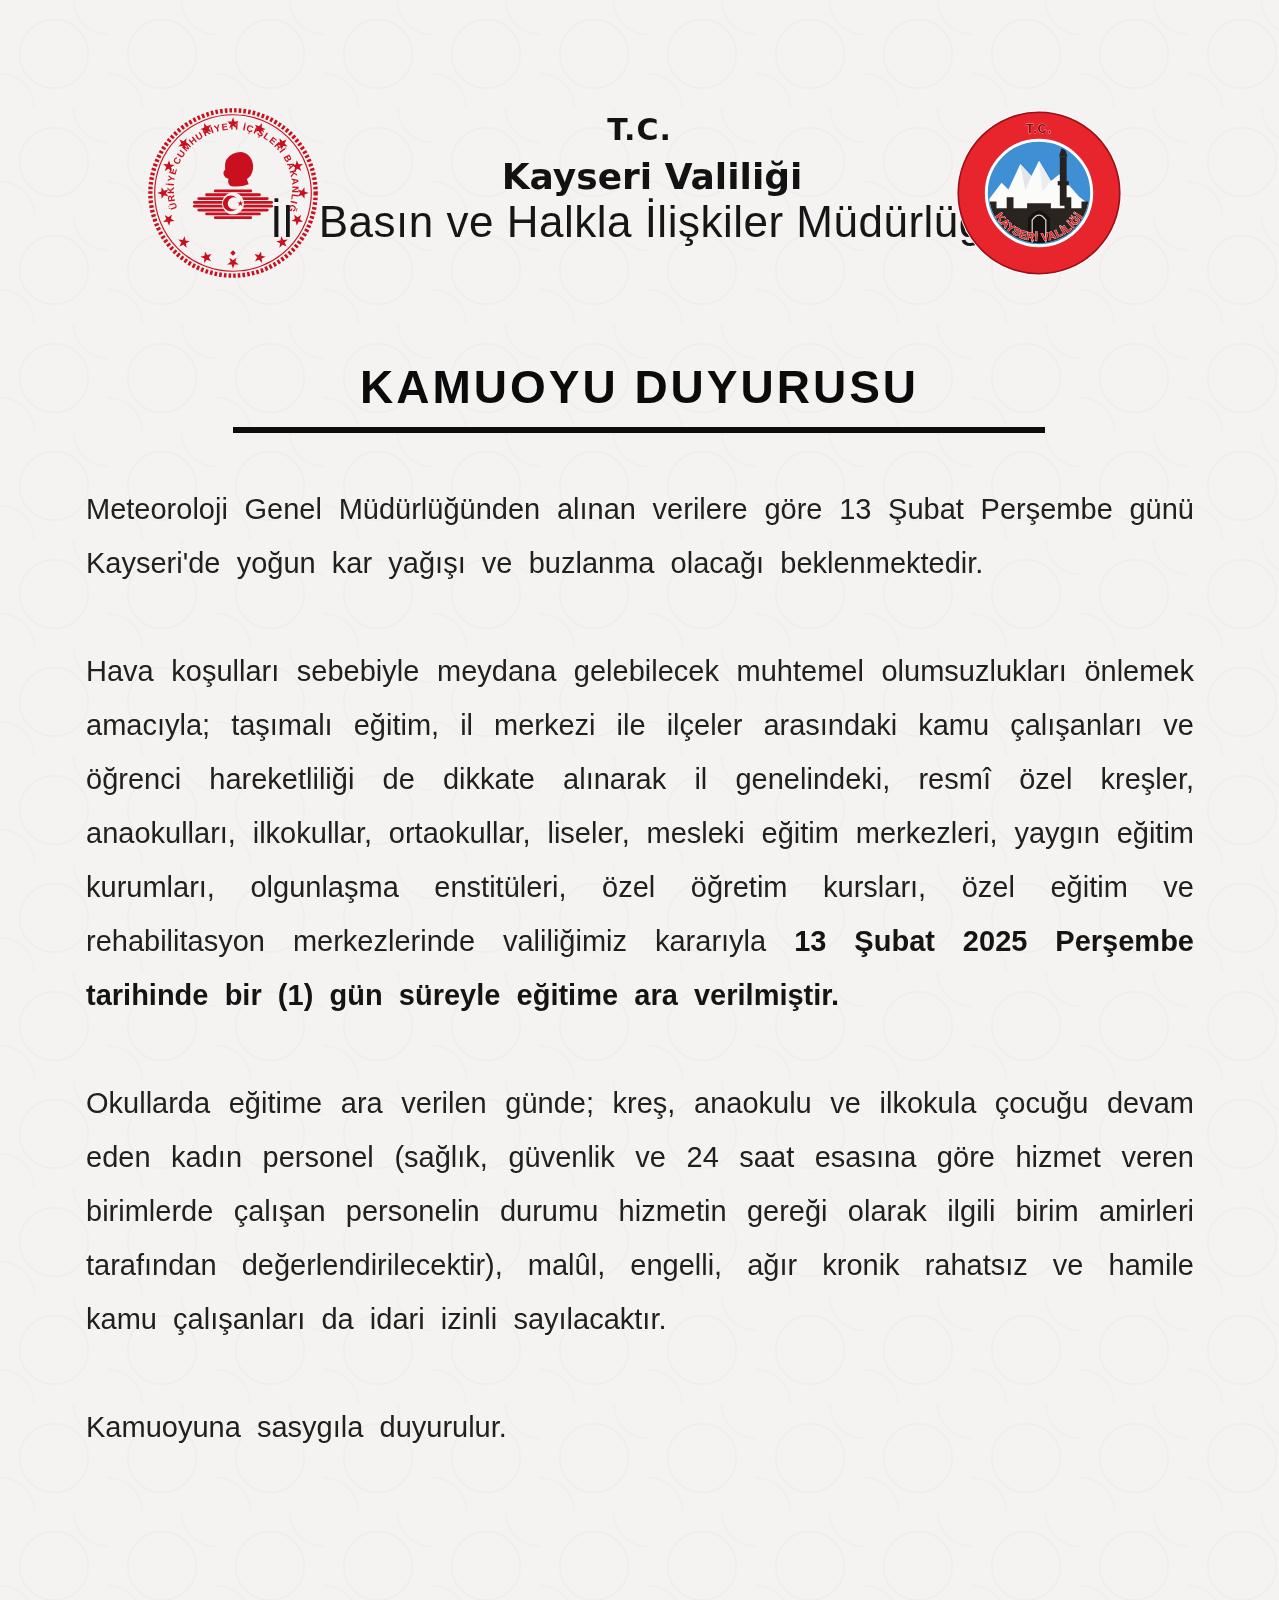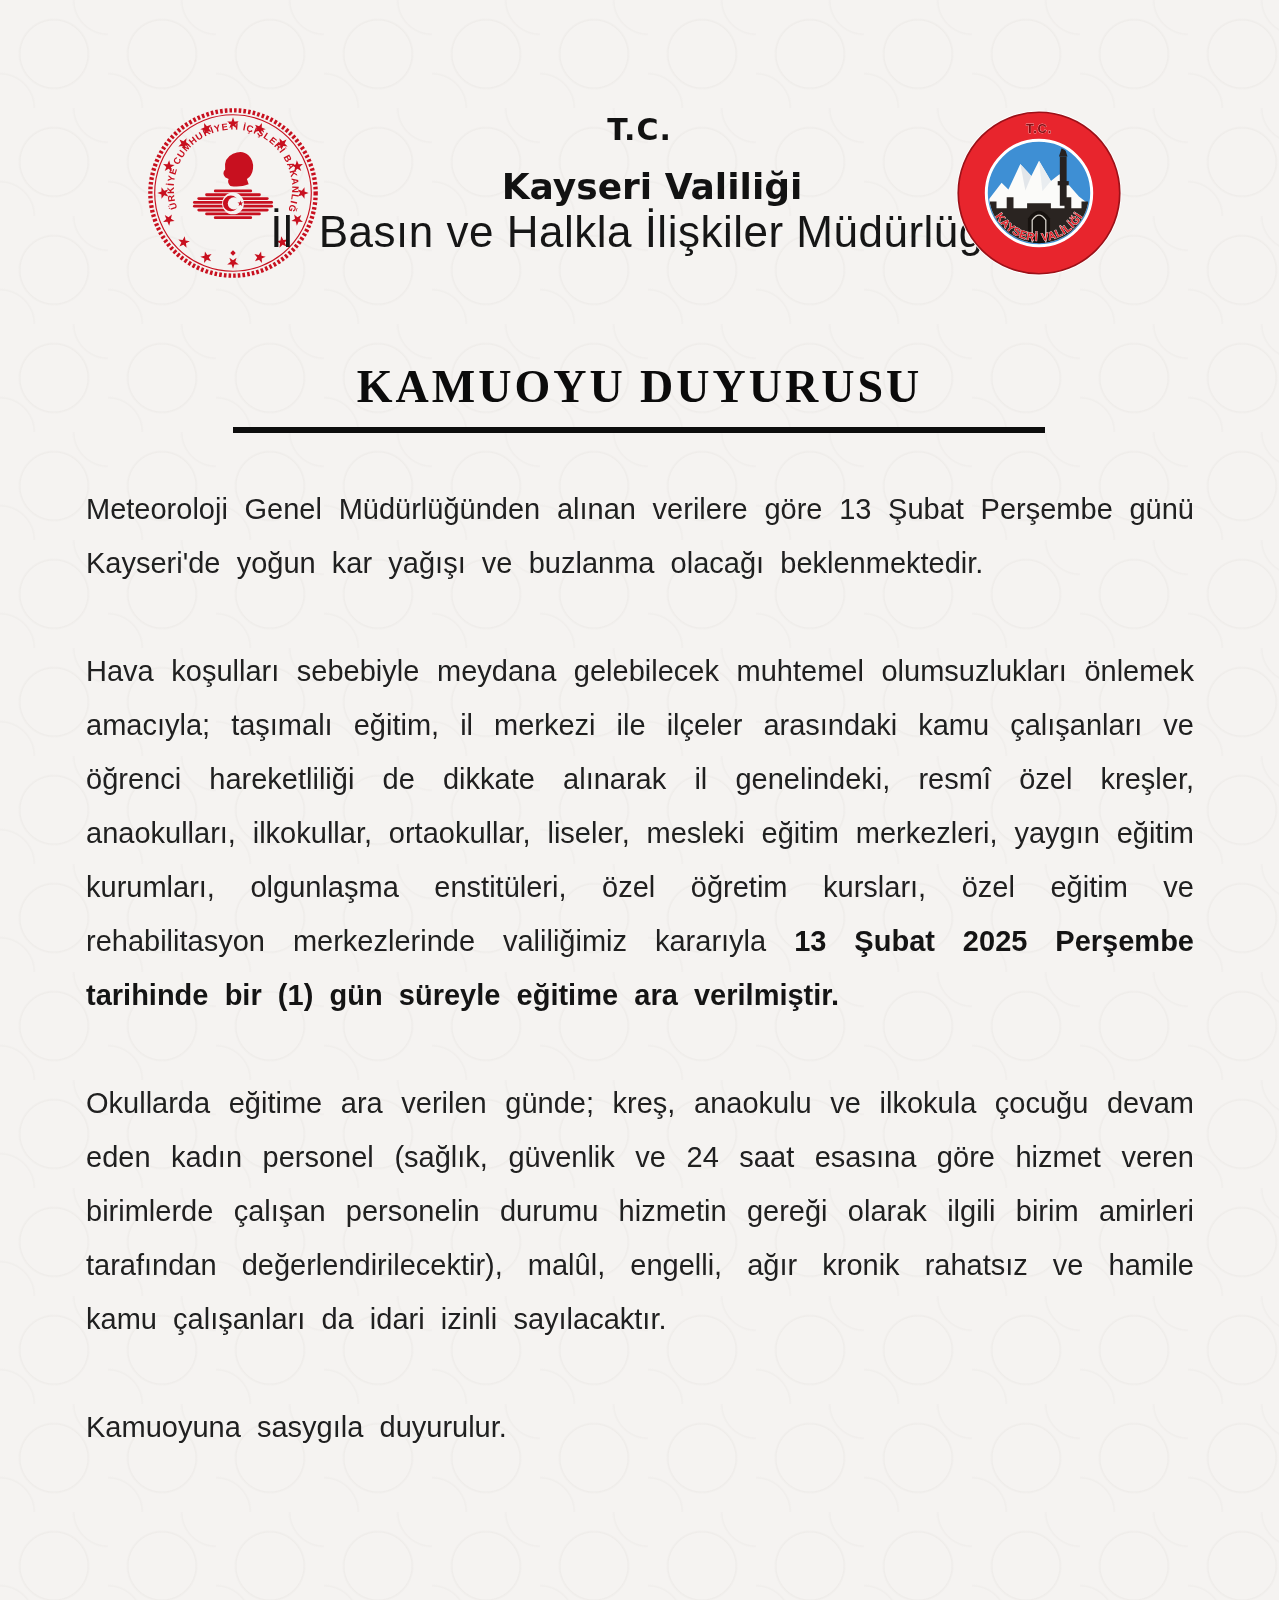--- a/index.html
+++ b/index.html
@@ -19,31 +19,31 @@
     font-family:"Liberation Sans", sans-serif;
   }
   .logo { position:absolute; display:block; }
   .logo-left  { left:146px; top:106px; width:174px; height:174px; }
   .logo-right { left:954px; top:108px; width:170px; height:170px; }
   .header-text {
     position:absolute; left:0; right:0; top:112px;
     text-align:center;
   }
   .h-tc  { font-family:"DejaVu Sans", sans-serif; font-weight:bold; font-size:30px; letter-spacing:1px; color:#121212; }
-  .h-gov { font-family:"DejaVu Sans", sans-serif; font-weight:bold; font-size:36px; margin-top:19px; color:#121212;padding-left:25px; }
+  .h-gov { font-family:"DejaVu Sans", sans-serif; font-weight:bold; font-size:36px; margin-top:9px; color:#121212;padding-left:25px; }
   .h-dir { font-family:"Liberation Sans", sans-serif; font-weight:400; font-size:44px; margin-top:0; color:#161616; letter-spacing:0.5px; white-space:pre-wrap; }
   .date {
     position:absolute; top:286px; left:0; right:182px;
     text-align:right;
     font-size:31px; letter-spacing:1.5px; color:#1d1d1d; font-weight:400;
   }
   .title {
     position:absolute; top:360px; left:0; right:0;
     text-align:center;
-    font-family:Liberation Serif, serif; font-weight:bold;
+    font-family:Liberation Sans, sans-serif; font-weight:bold;
     font-size:46px; letter-spacing:3px; color:#0b0b0b;
   }
   .title-rule {
     position:absolute; top:427px; left:233px;
     width:812px; height:6px; background:#0d0d0d;
   }
   .body {
     position:absolute; top:482px; left:86px; width:1108px;
     font-size:29px; line-height:54px;
     text-align:justify; word-spacing:0.28em;

